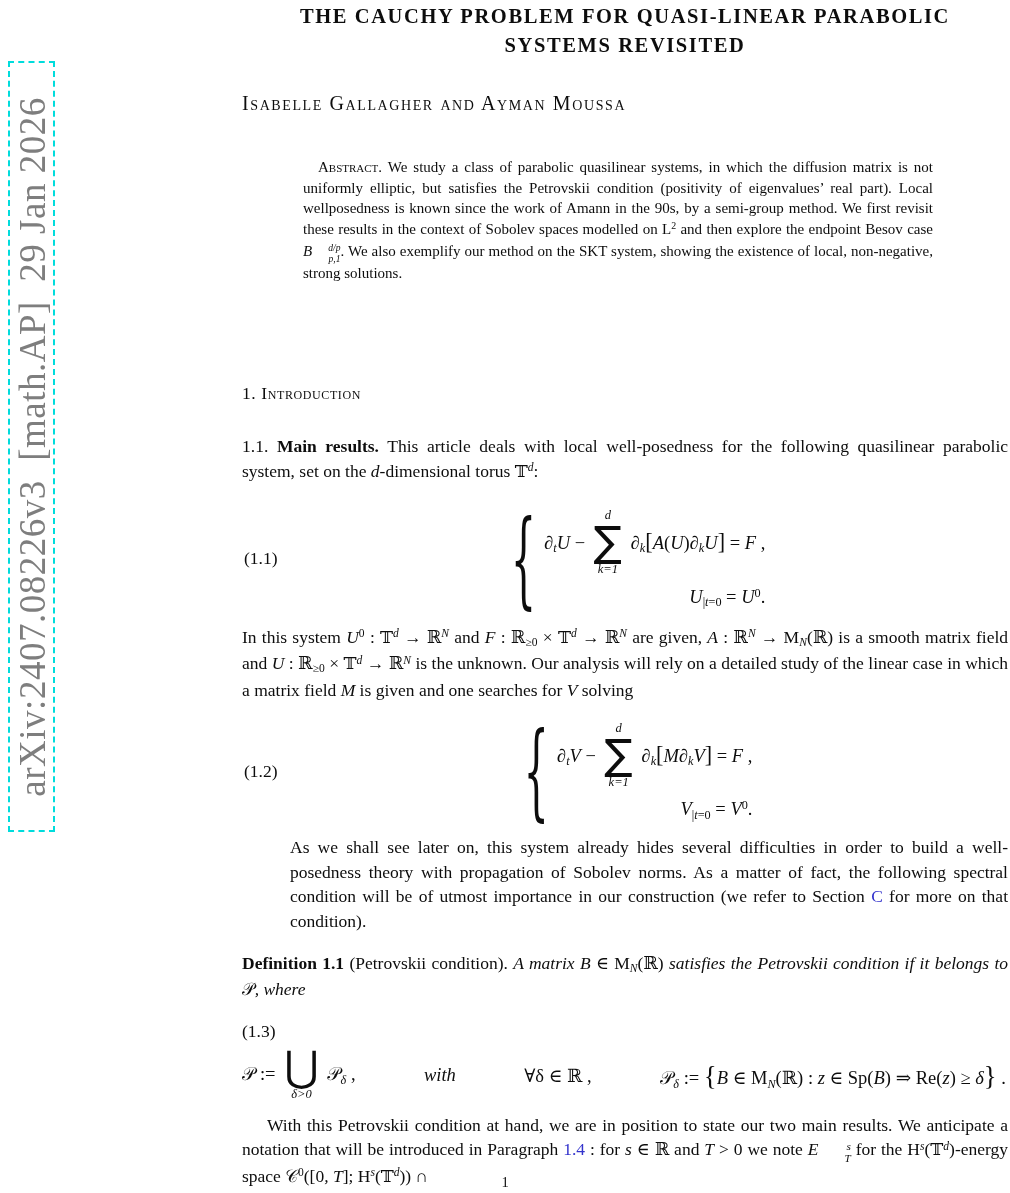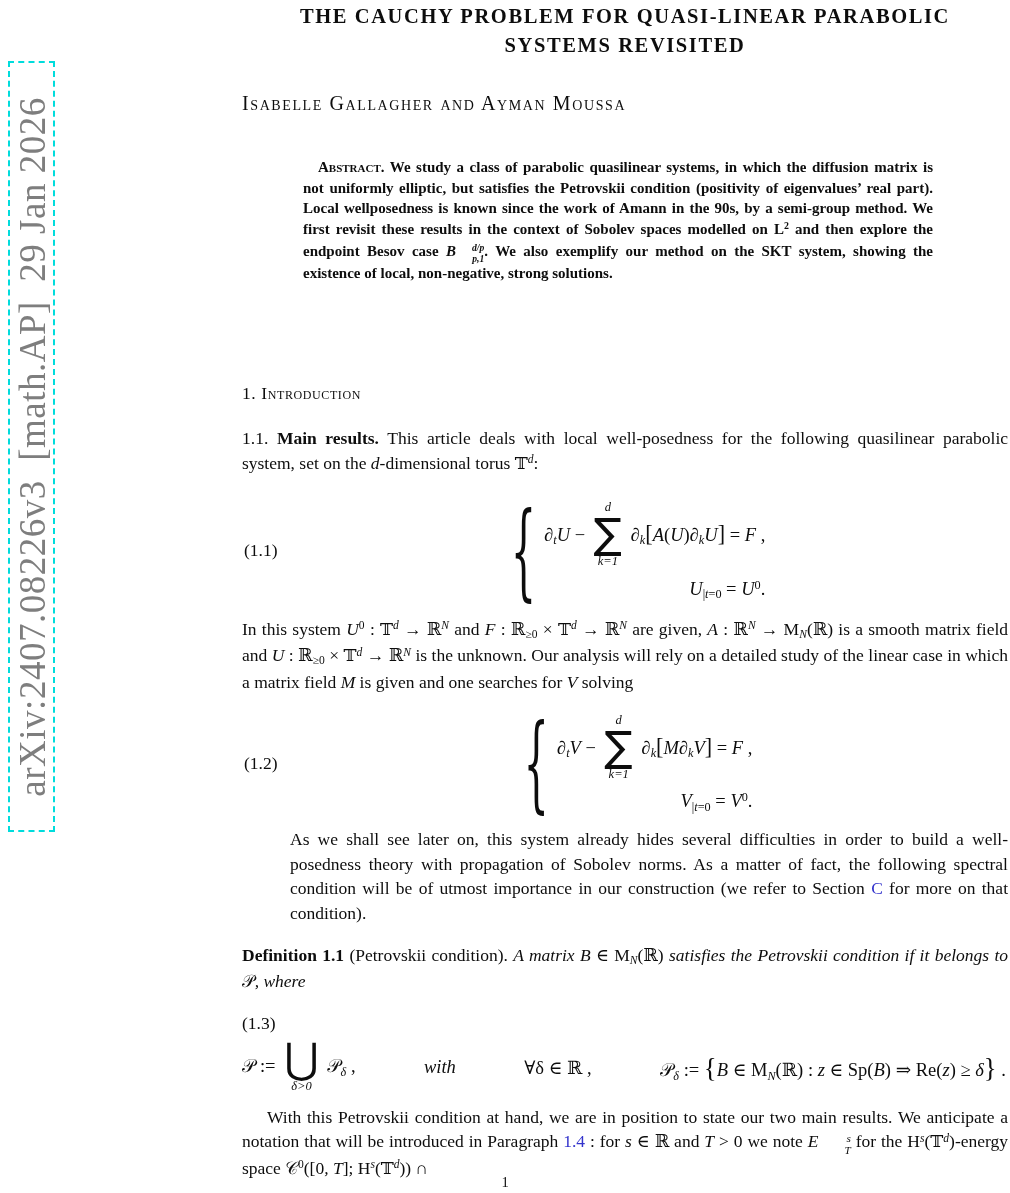--- a/index.html
+++ b/index.html
@@ -38,31 +38,31 @@
   }
   .title .tline{display:block;}
   .authors{
     margin-top:32px;text-align:left;
     font-variant:small-caps;letter-spacing:1.6px;
     font-size:20px;
   }
   .abstract{
     margin:42px auto 12px 61px;width:630px;
     font-size:15px;line-height:20.5px;
-    text-align:justify;text-indent:15px;font-weight:bold;
+    text-align:justify;text-indent:15px;
   }
   .section-heading{
     margin-top:100px;text-align:left;
     font-size:17.5px;letter-spacing:0.6px;
   }
   .para{
     text-align:justify;
     font-size:17.5px;line-height:24.4px;
   }
-  .p-main{margin-top:22px;}
+  .p-main{margin-top:30px;}
   .p-system{margin-top:10px;}
   .p-diff{margin-top:12px;margin-left:48px;}
   .p-def{margin-top:16px;}
   .p-last{margin-top:6px;text-indent:25px;}
   .eq13-label{font-size:17.5px;line-height:24px;}
   
   .eq{position:relative;display:flex;align-items:center;}
   .eq-11{height:112px;margin-top:12px;}
   .eq-12{height:104px;margin-top:14px;}
   .eq-label{position:absolute;left:2px;font-size:17.5px;}

